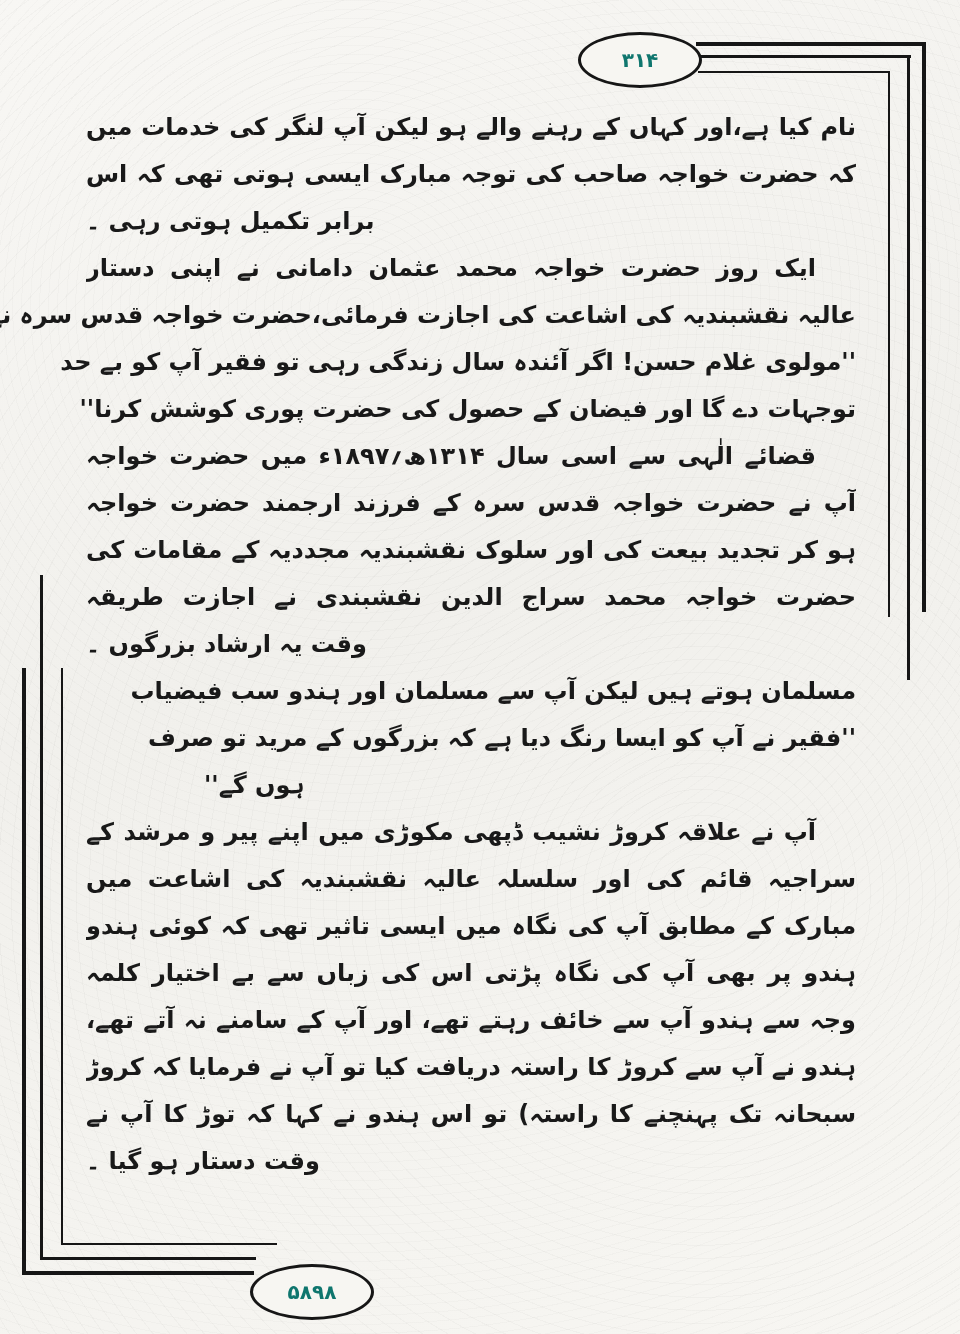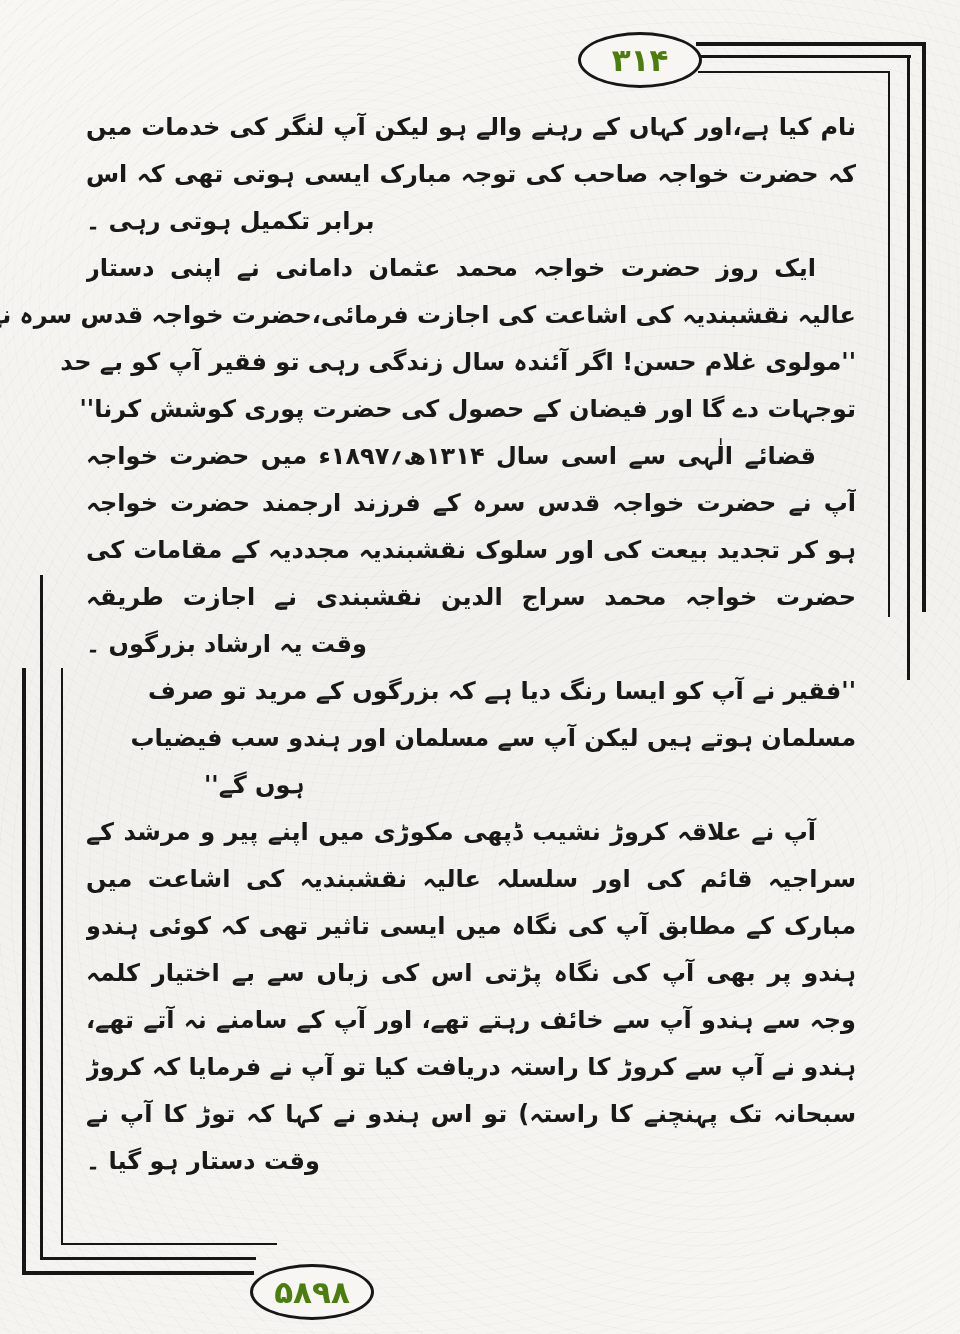--- a/index.html
+++ b/index.html
@@ -15,21 +15,21 @@
 
   
   .h-line,.v-line{position:absolute;background:#161616;}
 
   
   .cartouche{
     position:absolute;width:118px;height:50px;
     border:3px solid #161616;border-radius:50%;
     background:#f7f6f2;
     display:flex;align-items:center;justify-content:center;
-    font-size:31px;font-weight:bold;color:#4d7c0f;
+    font-size:20px;font-weight:bold;color:#0f766e;
     letter-spacing:2px;z-index:5;
   }
 
   
   .text-block{
     position:absolute;right:104px;left:86px;top:104px;
     color:#191919;font-size:24px;font-weight:bold;
     direction:rtl;
   }
   .line{height:47px;line-height:47px;white-space:nowrap;overflow:visible;}
@@ -87,22 +87,22 @@
 
   <div>
     <div class="line just indent1">قضائے الٰہی سے اسی سال ۱۳۱۴ھ؍۱۸۹۷ء میں حضرت خواجہ قدس سرہ کا وصال ہو گیا، بعد ازاں</div>
     <div class="line just">آپ نے حضرت خواجہ قدس سرہ کے فرزند ارجمند حضرت خواجہ محمد سراج الدین نقشبندی کی خدمت میں حاضر</div>
     <div class="line just">ہو کر تجدید بیعت کی اور سلوک نقشبندیہ مجددیہ کے مقامات کی تکمیل میں مصروف ہو گئے تکمیل سلوک کے بعد</div>
     <div class="line just">حضرت خواجہ محمد سراج الدین نقشبندی نے اجازت طریقہ نقشبندیہ و خلعت خلافت سے سرفراز فرمایا اور اس</div>
     <div class="line endline">وقت یہ ارشاد بزرگوں ۔</div>
   </div>
 
   <div class="quote-block">
+    <div class="line q-center">مسلمان ہوتے ہیں لیکن آپ سے مسلمان اور ہندو سب فیضیاب</div>
     <div class="line q-right">''فقیر نے آپ کو ایسا رنگ دیا ہے کہ بزرگوں کے مرید تو صرف</div>
-    <div class="line q-center">مسلمان ہوتے ہیں لیکن آپ سے مسلمان اور ہندو سب فیضیاب</div>
     <div class="line q-end">ہوں گے''</div>
   </div>
 
   <div>
     <div class="line just indent1">آپ نے علاقہ کروڑ نشیب ڈپھی مکوڑی میں اپنے پیر و مرشد کے نام مبارک کی نسبت سے خانقاہ</div>
     <div class="line just">سراجیہ قائم کی اور سلسلہ عالیہ نقشبندیہ کی اشاعت میں مصروف ہو گئے آپ کے پیر و مرشد کے فرمان</div>
     <div class="line just">مبارک کے مطابق آپ کی نگاہ میں ایسی تاثیر تھی کہ کوئی ہندو آپ کی نگاہ مبارک کا سامنا نہ کر سکتا تھا جس</div>
     <div class="line just">ہندو پر بھی آپ کی نگاہ پڑتی اس کی زباں سے بے اختیار کلمہ شریف جاری ہو جاتا تھا آپ کی اس کرامت کی</div>
     <div class="line just">وجہ سے ہندو آپ سے خائف رہتے تھے، اور آپ کے سامنے نہ آتے تھے، ایک مرتبہ ایک ناواقف</div>
     <div class="line just">ہندو نے آپ سے کروڑ کا راستہ دریافت کیا تو آپ نے فرمایا کہ کروڑ کا راستہ بتاؤں یا توڑ کا (یعنی حق</div>

